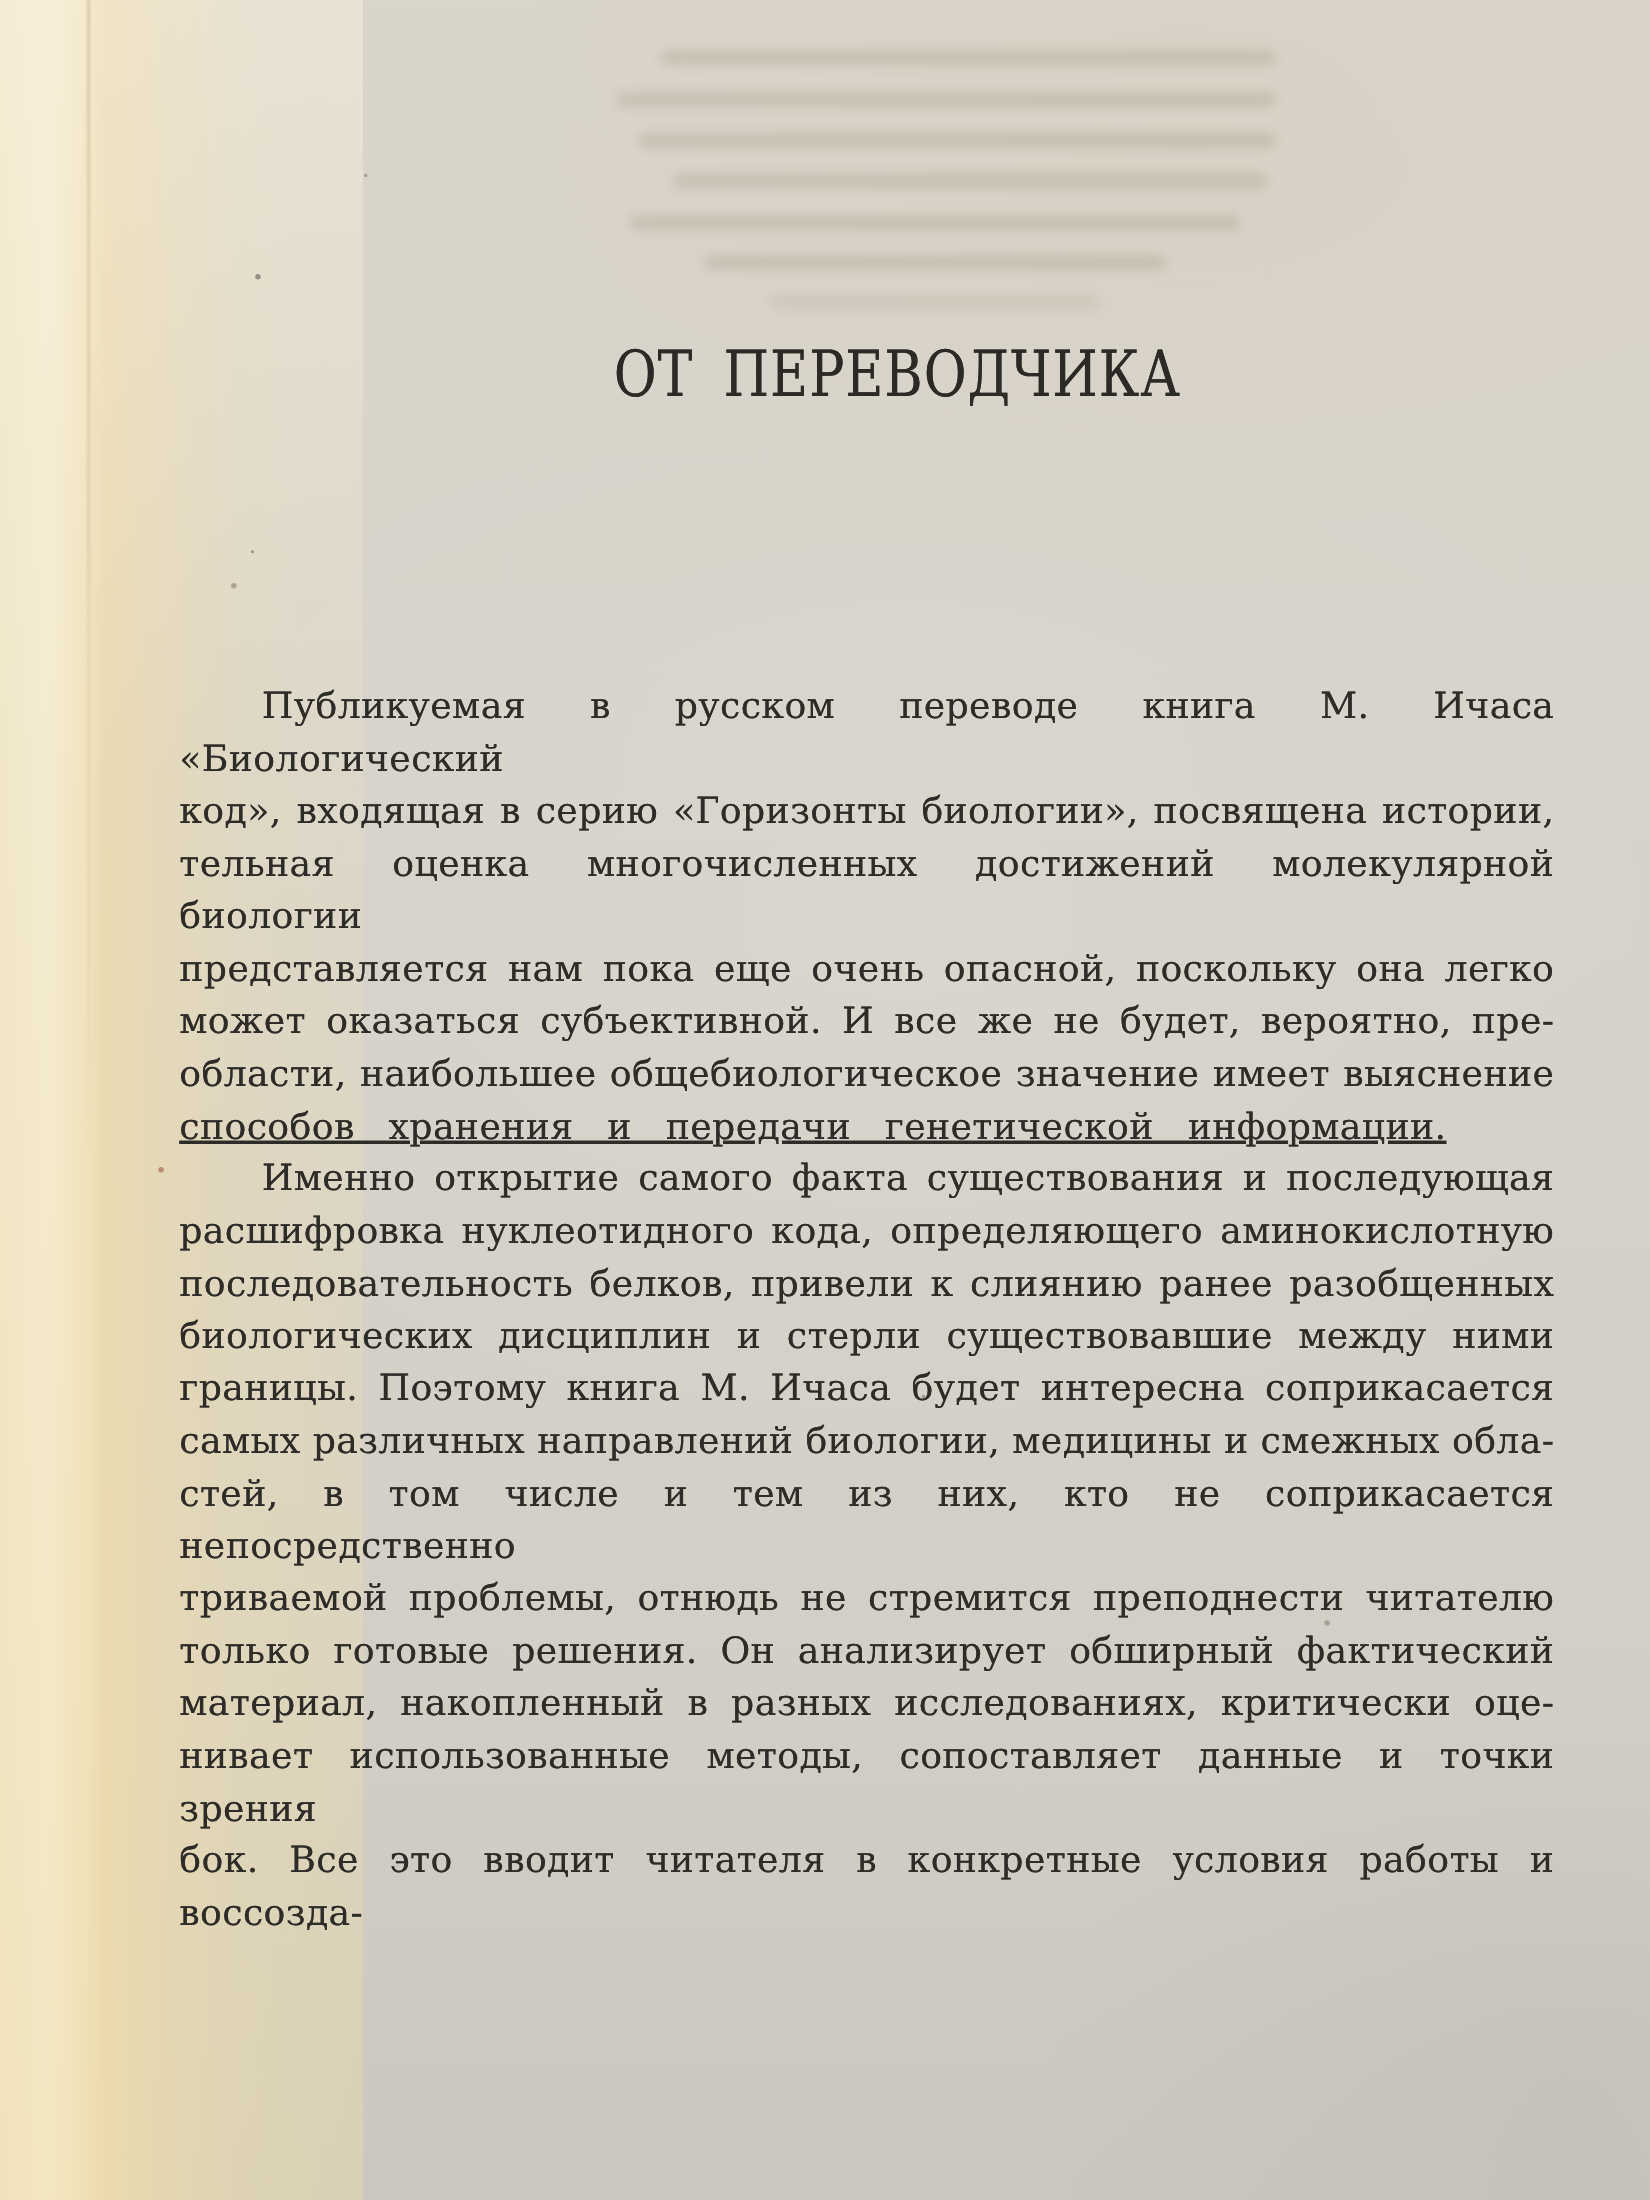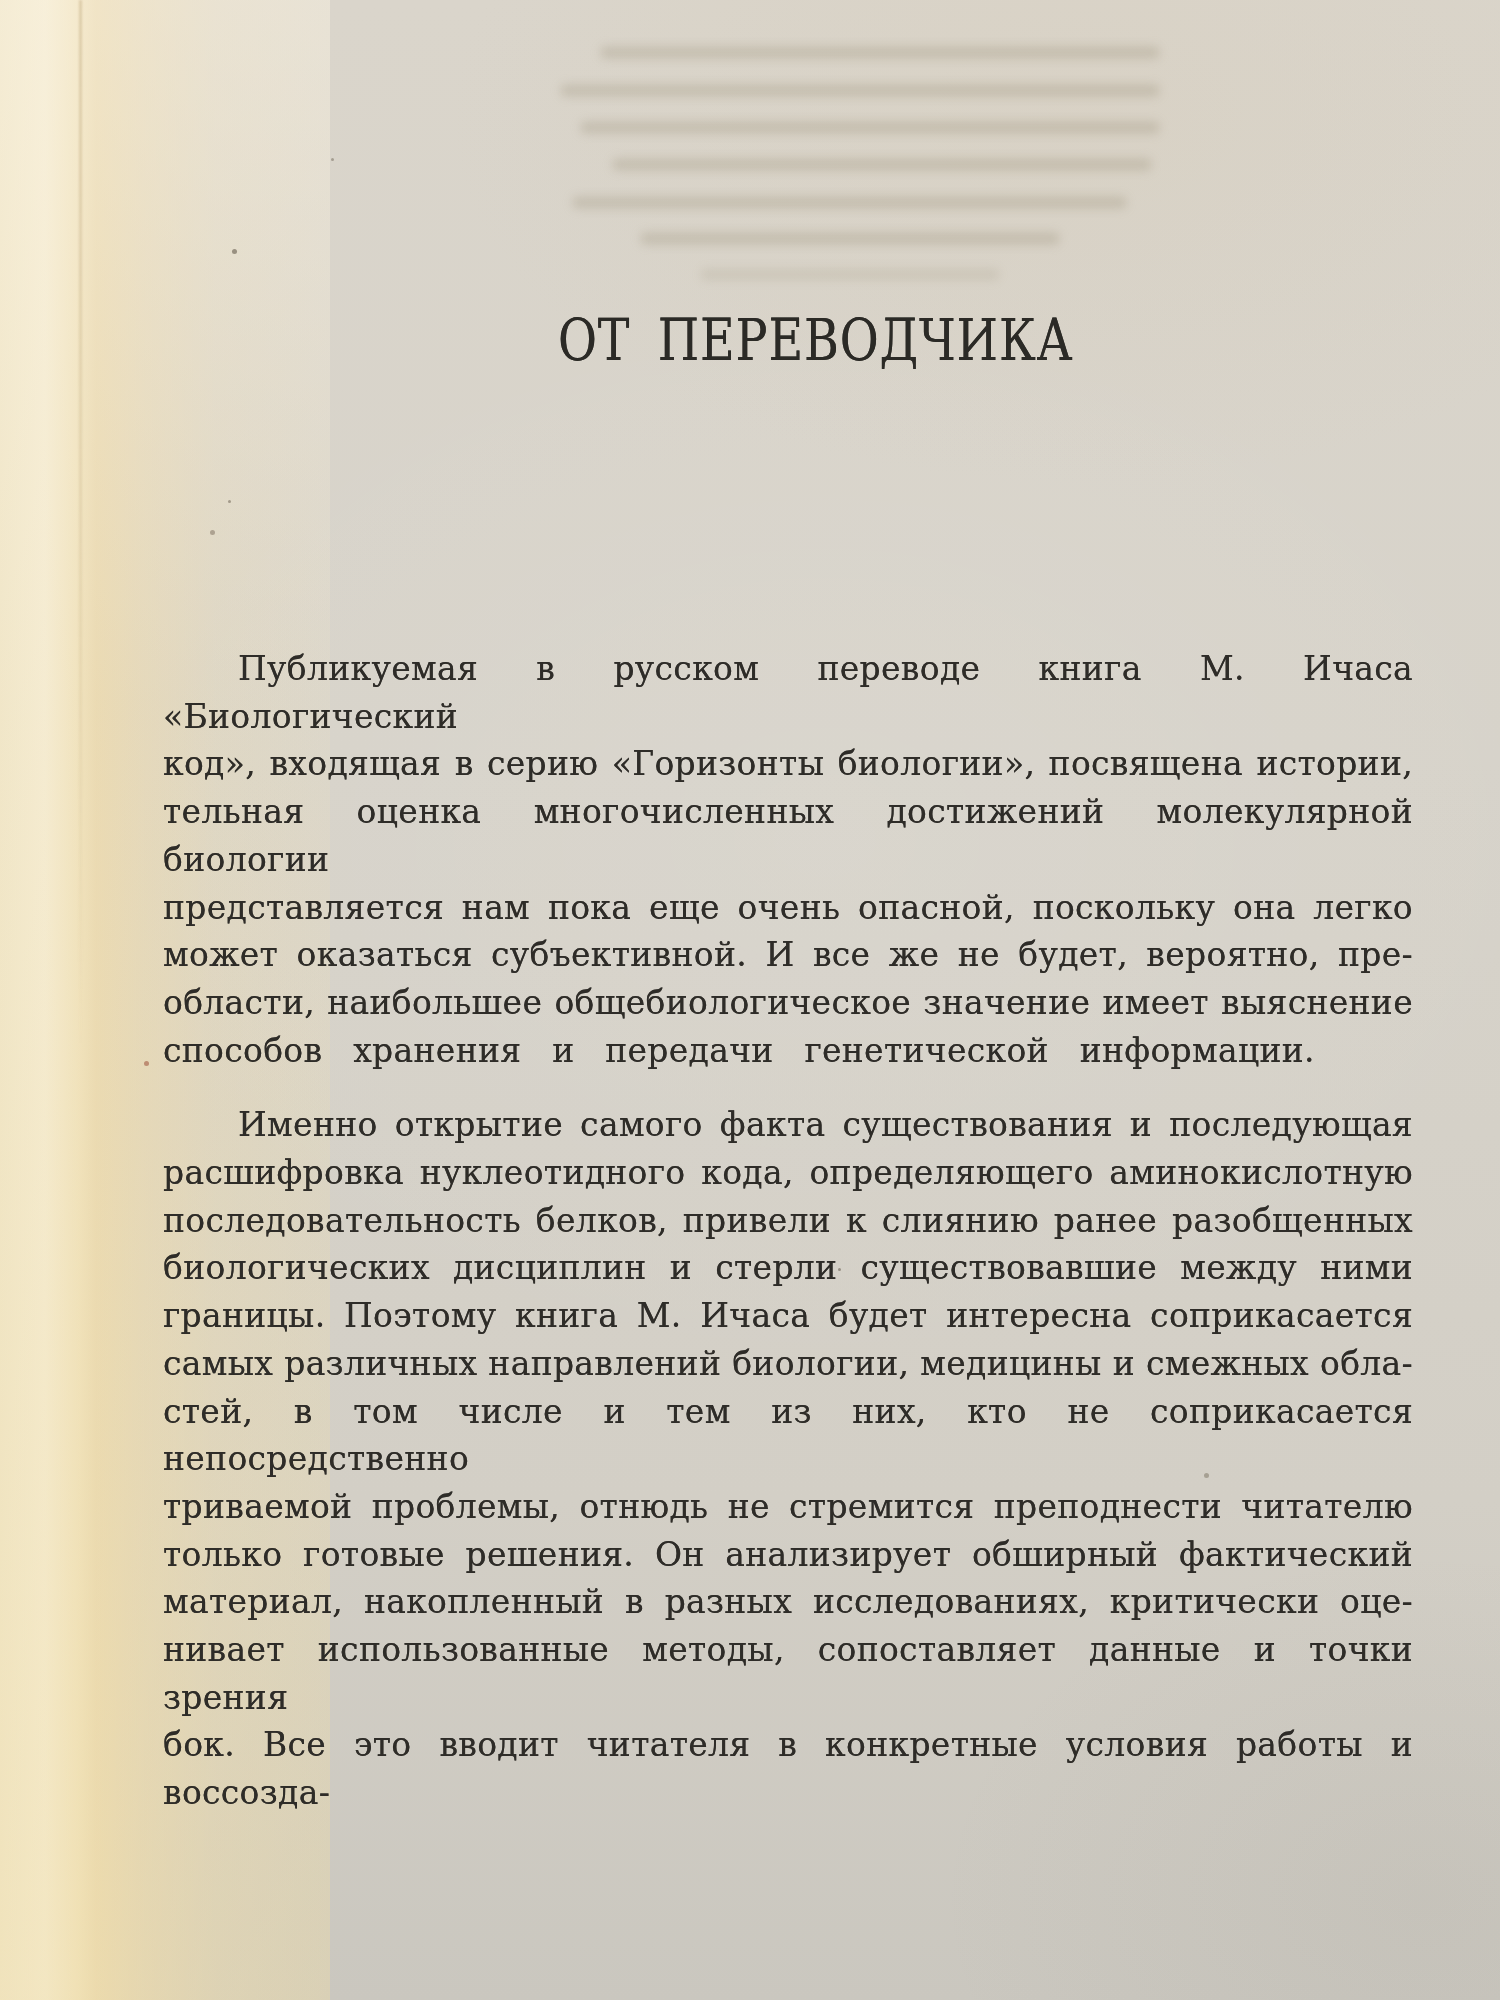--- a/index.html
+++ b/index.html
@@ -51,22 +51,22 @@
     transform:scaleX(0.82); transform-origin:0 0;
     text-shadow:0 0 0.6px rgba(43,42,38,0.85);
   }
 
   .body-text {
     position:absolute; left:163px; top:618px; width:1250px;
     font-size:33px; line-height:47.7px; color:#2e2c28; letter-spacing:0.3px;
     text-shadow:0 0 0.5px rgba(46,44,40,0.8);
   }
   .line   { text-align:justify; text-align-last:justify; }
-  .indent { text-indent:75px;margin-top:27px; }
-  .last   { text-align-last:left; word-spacing:20px; }
+  .indent { text-indent:75px; }
+  .last   { text-align-last:left; word-spacing:20px;text-decoration:underline; }
 </style>
 </head>
 <body>
 
 <div class="left-edge"></div>
 <div class="crease"></div>
 
 <div>
   <div class="bleed" style="left:600px; top:46px;  width:560px;"></div>
   <div class="bleed" style="left:560px; top:84px;  width:600px;"></div>

